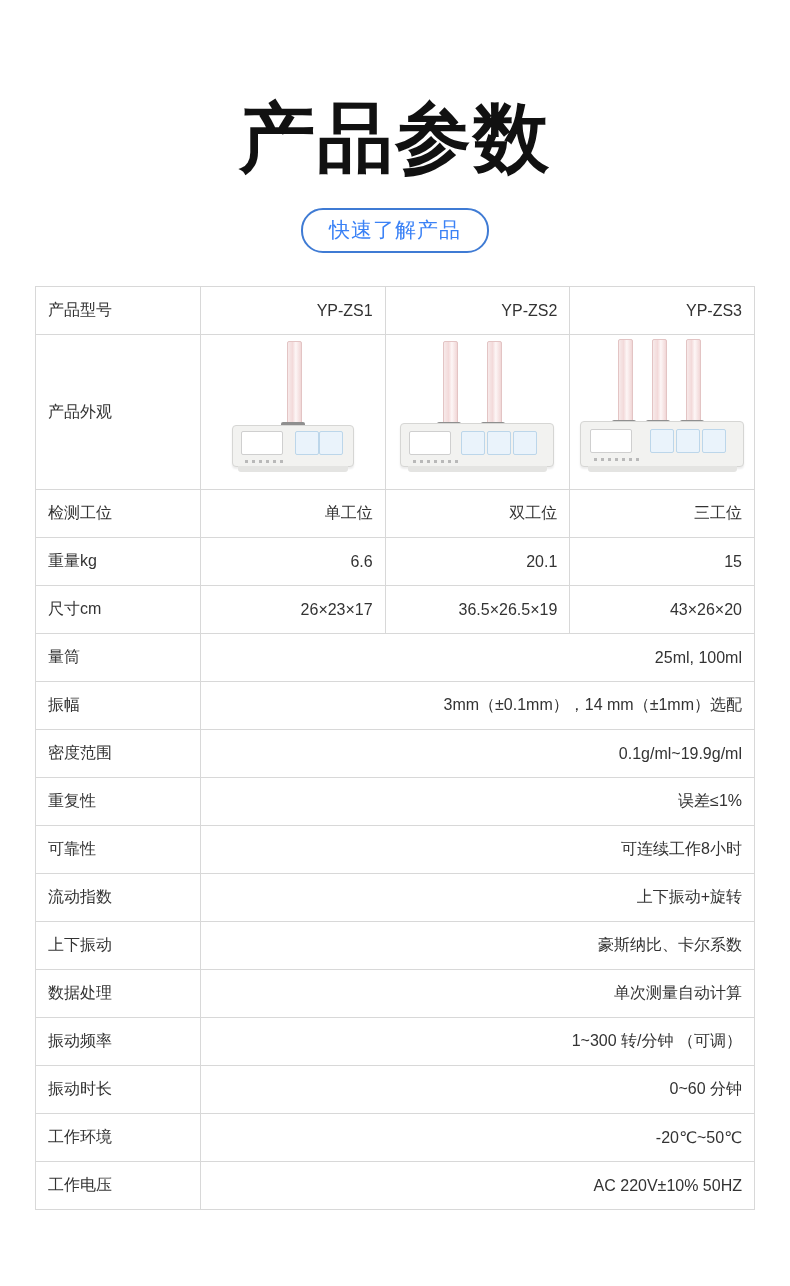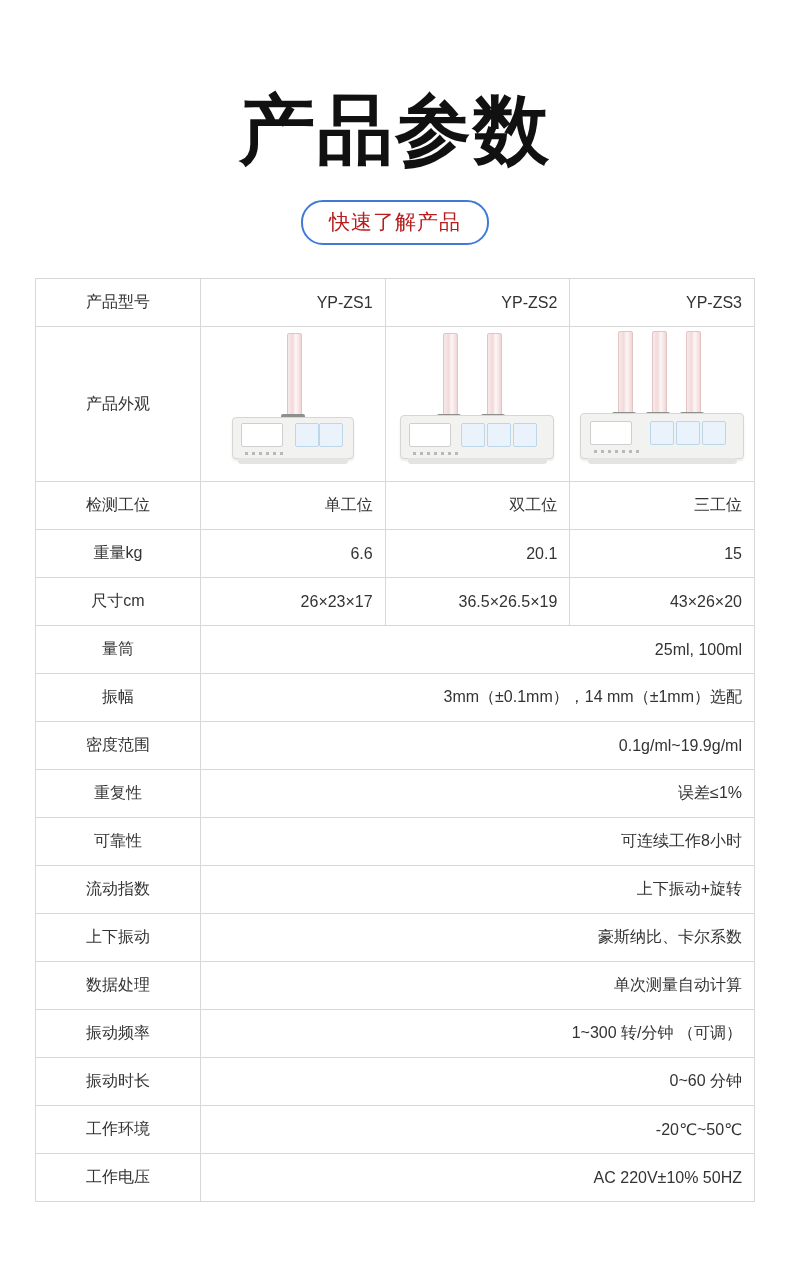--- a/index.html
+++ b/index.html
@@ -12,42 +12,42 @@
     height: 1286px;
     font-family: "Liberation Sans", "DejaVu Sans", sans-serif;
     color: #222;
     position: relative;
     overflow: hidden;
   }
   .page {
     width: 790px;
     height: 1084px;
     box-sizing: border-box;
-    padding: 0;
+    padding: 8px;
     position: relative;
   }
   .title {
     text-align: center;
     font-family: "DejaVu Serif", "Liberation Serif", serif;
     font-weight: bold;
     font-size: 76px;
     letter-spacing: 2px;
     color: #111;
     margin: 0;
     padding-top: 92px;
     line-height: 1;
   }
   .subtitle-wrap {
     display: flex;
     justify-content: center;
     margin-top: 32px;
   }
   .subtitle {
     border: 2px solid #3f7bd4;
-    color: #b91c1c;
+    color: #3b82f6;
     border-radius: 22px;
     font-size: 21px;
     padding: 9px 26px 11px 26px;
     line-height: 1;
     letter-spacing: 1px;
   }
   table.spec {
     border-collapse: collapse;
     width: 720px;
     margin: 33px auto 0 auto;
@@ -57,21 +57,20 @@
     border: 1px solid #d8d8d8;
     font-size: 16px;
     color: #333;
     padding: 0 12px;
     height: 47px;
     vertical-align: middle;
     background: #fff;
   }
   td.label {
     width: 140px;
-    text-align: center;
     color: #333;
   }
   td.val-center {
     text-align: right;
   }
   td.val-left {
     text-align: right;
     padding-left: 16px;
   }
   td.img-cell {

